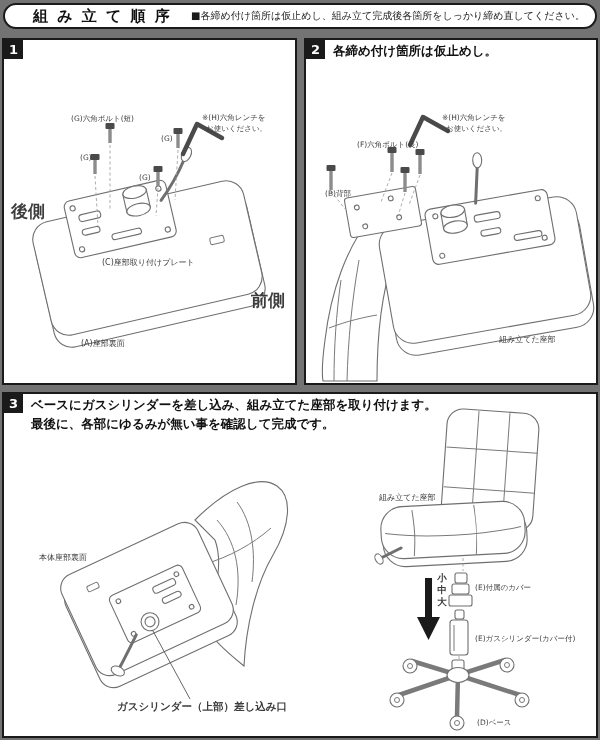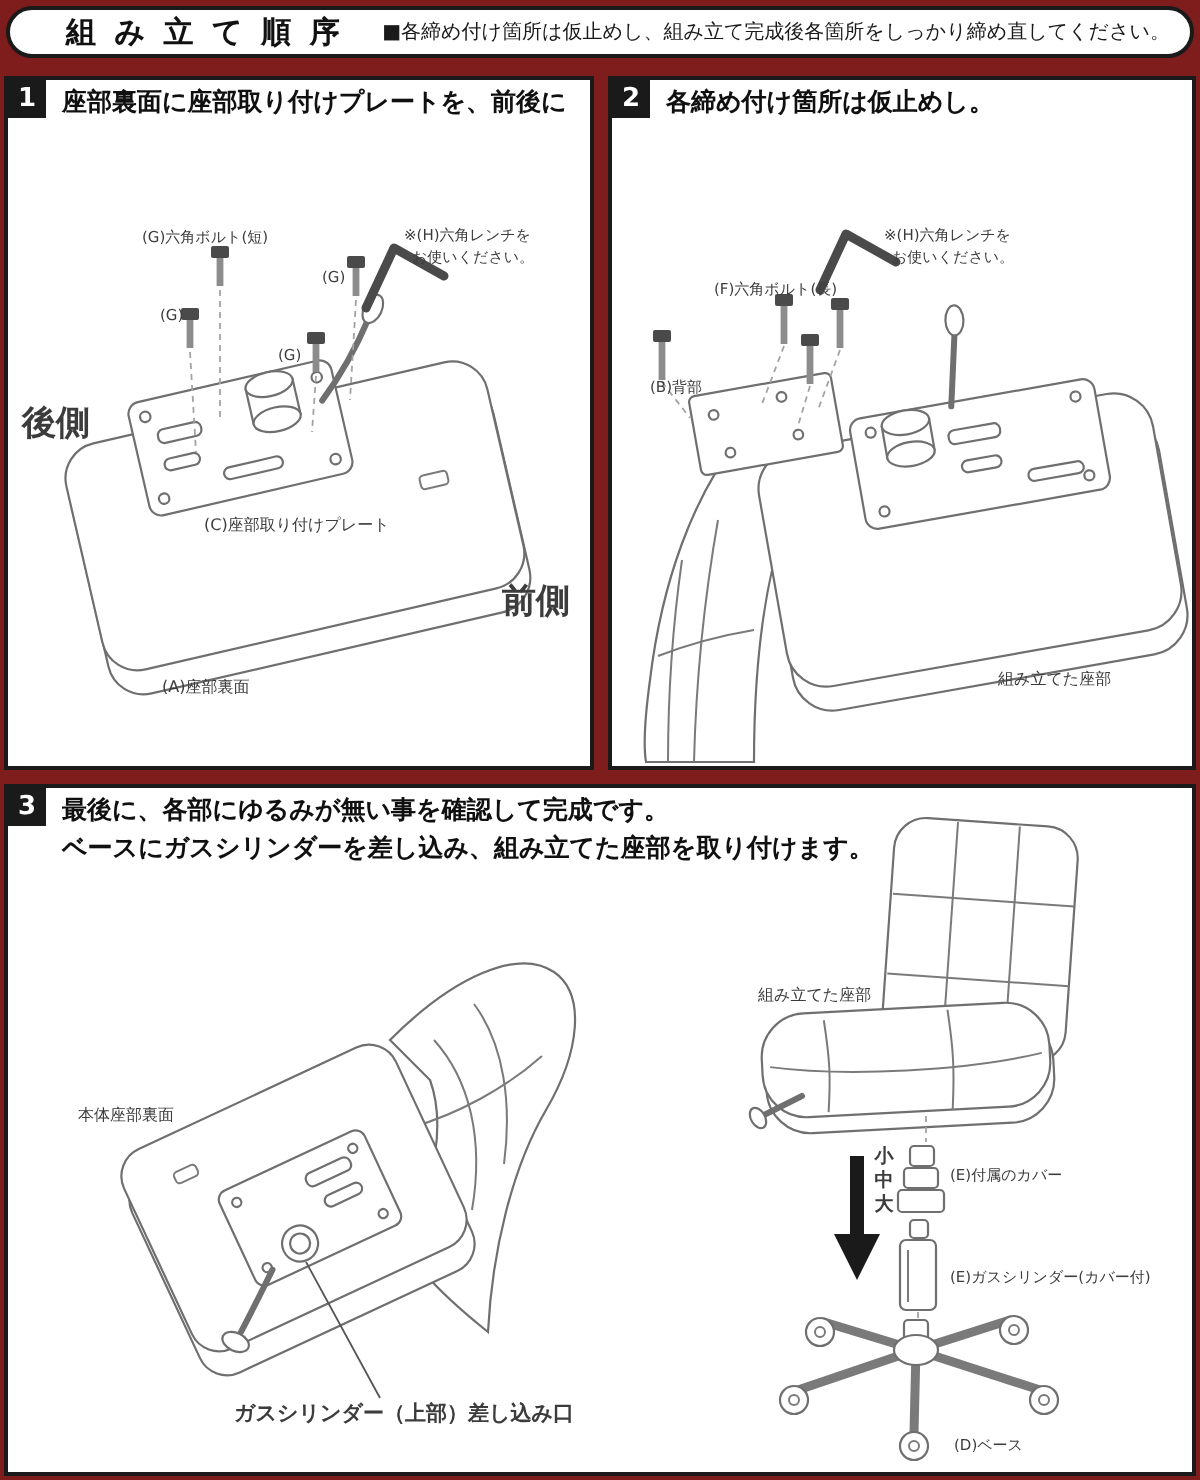--- a/index.html
+++ b/index.html
@@ -1,16 +1,16 @@
 <!DOCTYPE html>
 <html><head>
 <meta charset="utf-8">
 <style>
   html,body{margin:0;padding:0;background:#e8e8e8;}
-  .page{position:relative;width:600px;height:740px;background:#7f1d1d;overflow:hidden;
+  .page{position:relative;width:600px;height:740px;background:#737373;overflow:hidden;
         font-family:"DejaVu Sans","Liberation Sans",sans-serif;color:#111;}
   .header-bar{position:absolute;left:3px;top:3px;width:594px;height:26px;box-sizing:border-box;
         border:2px solid #1a1a1a;border-radius:14px;display:flex;align-items:center;
         justify-content:space-between;padding:0 10px 0 28px;background:#fff;}
   .title{font-size:15px;font-weight:bold;letter-spacing:2px;white-space:nowrap;}
   .note{font-size:10px;white-space:nowrap;color:#1a1a1a;}
   .panel{position:absolute;box-sizing:border-box;border:2px solid #1a1a1a;background:#fff;overflow:hidden;}
   .p1{left:2px;top:38px;width:295px;height:347px;}
   .p2{left:304px;top:38px;width:294px;height:347px;}
   .p3{left:2px;top:392px;width:596px;height:346px;}
@@ -41,21 +41,20 @@
 
   <div class="header-bar">
     <span class="title">組 み 立 て 順 序</span>
     <span class="note">■各締め付け箇所は仮止めし、組み立て完成後各箇所をしっかり締め直してください。</span>
   </div>
 
   <section class="panel p1">
     <div class="step-header">
       <div class="step-num">1</div>
       <div class="step-text">
-        <div>座部裏面に座部取り付けプレートを、前後に</div>
       </div>
     </div>
     <svg class="diagram d1" width="291" height="293" viewBox="0 0 291 293">
       <defs>
         <g id="boltS">
             <rect x="-4.5" y="-9" width="9" height="6" rx="1" fill="#4a4a4a"></rect>
             <rect x="-1.7" y="-3" width="3.4" height="14" fill="#8c8c8c"></rect>
           </g>
         <g id="boltL">
             <rect x="-4.5" y="-9" width="9" height="6" rx="1" fill="#4a4a4a"></rect>
@@ -177,22 +176,22 @@
       <text class="l7" x="50" y="57">(F)六角ボルト(長)</text>
       <text class="l7" x="18" y="106">(B)背部</text>
       <text class="l8" x="192" y="252">組み立てた座部</text>
     </svg>
   </section>
 
   <section class="panel p3">
     <div class="step-header">
       <div class="step-num">3</div>
       <div class="step-text">
+        <div>ベースにガスシリンダーを差し込み、組み立てた座部を取り付けます。</div>
         <div>最後に、各部にゆるみが無い事を確認して完成です。</div>
-        <div>ベースにガスシリンダーを差し込み、組み立てた座部を取り付けます。</div>
       </div>
     </div>
     <svg class="diagram d3" width="591" height="342" viewBox="0 0 591 342">
 
       <g>
         <path class="art" d="M 190,126 C 222,94 254,80 272,92 C 288,103 285,132 268,161 C 251,190 241,232 239,272 C 224,260 206,244 198,230 C 212,198 218,168 210,146 Z"></path>
         <path class="artn" d="M 232,108 C 247,128 251,158 247,188"></path>
         <path class="artn" d="M 212,126 C 230,146 237,176 231,211"></path>
         <path class="artn" d="M 200,170 C 224,163 248,150 266,134"></path>
         <rect class="art" x="-75" y="-55" width="150" height="110" rx="15" transform="translate(146,217) rotate(-25)"></rect>

